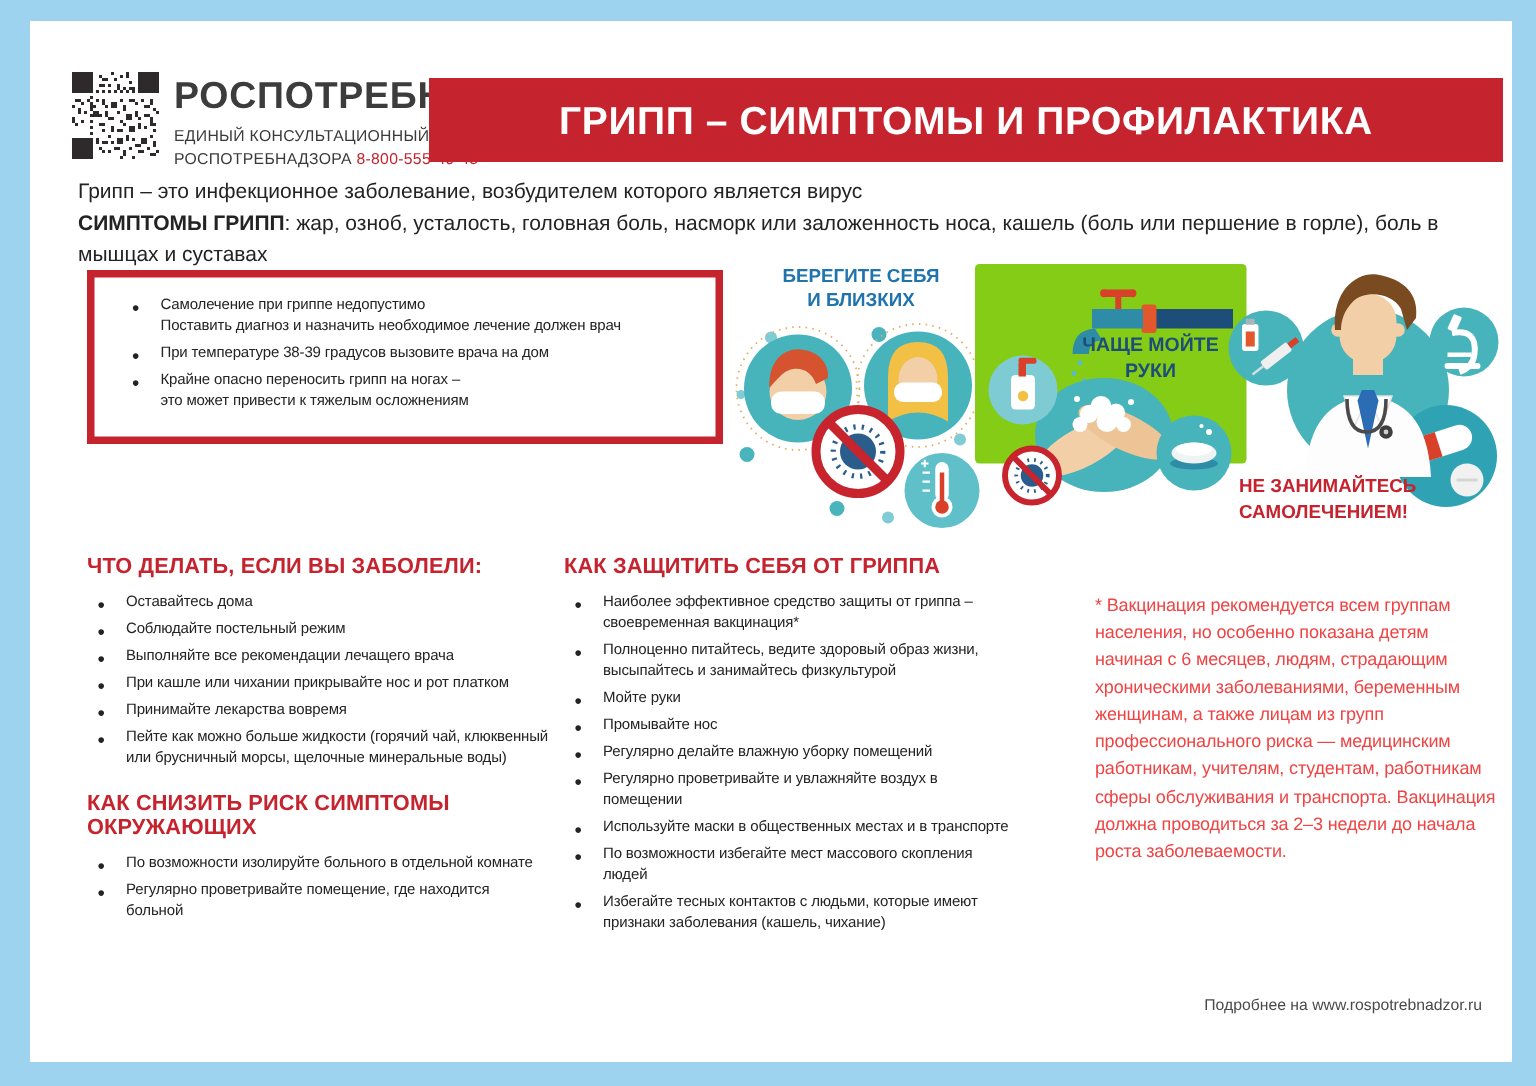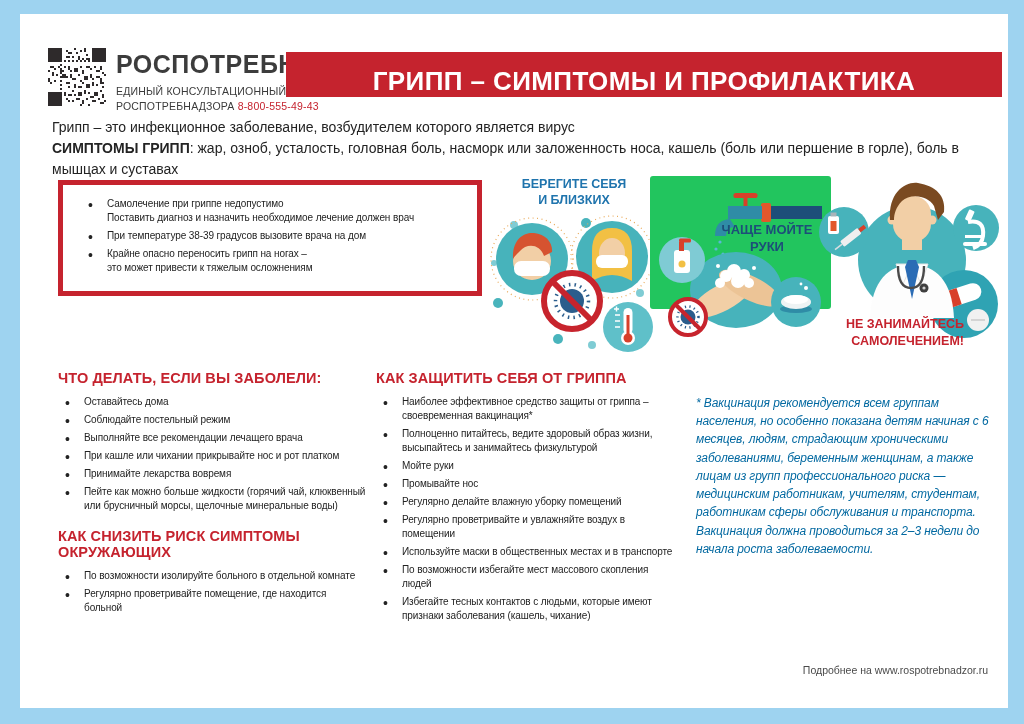--- a/index.html
+++ b/index.html
@@ -10,22 +10,22 @@
     color:#232323;
   }
   .page { position:absolute; left:20px; top:14px; width:988px; height:694px; background:#ffffff; }
 
   
   .qr { position:absolute; left:28px; top:34px; width:58px; height:58px; }
   .logo-text { position:absolute; left:96px; top:36px; }
   .logo-title { font-size:25px; font-weight:bold; color:#3c3c3c; letter-spacing:.5px; }
   .logo-sub { font-size:10.5px; color:#3a3a3a; margin-top:5px; line-height:1.4; letter-spacing:.2px; }
   .logo-phone { color:#c5232e; }
-  .banner { position:absolute; left:266px; top:38px; width:716px; height:45px; background:#c5232e;
-            display:flex; align-items:flex-end; justify-content:center; }
+  .banner { position:absolute; left:266px; top:38px; width:716px; height:56px; background:#c5232e;
+            display:flex; align-items:center; justify-content:center; }
   .banner-title { color:#fff; font-size:26px; font-weight:bold; letter-spacing:.4px; white-space:nowrap; }
 
   
   .intro { position:absolute; left:32px; top:103px; width:945px; font-size:14px; line-height:1.5; }
 
   
   .imp-box { position:absolute; left:38px; top:166px; width:378px; border:5px solid #c5232e;
              padding:12px 18px 12px 18px; background:#fff; }
   .imp-heading { color:#c5232e; font-size:21px; font-weight:bold; margin:2px 0 10px 0; letter-spacing:.3px; }
 
@@ -33,36 +33,36 @@
   .blist { list-style:none; margin:0; padding:0; }
   .blist li { position:relative; padding-left:26px; margin:0 0 4px 0; font-size:10px;
               line-height:1.4; white-space:pre-line; letter-spacing:-0.1px; }
   .blist li::before { content:"\2022"; position:absolute; left:7px; top:-1px; font-size:14px; color:#232323; }
 
   
   .ill-care { position:absolute; left:468px; top:162px; width:172px; }
   .care-caption { color:#1f74ad; font-weight:bold; font-size:12.5px; text-align:center;
                   line-height:1.3; white-space:pre-line; margin:0 0 2px 0; }
   .ill-wash { position:absolute; left:630px; top:162px; width:181px; height:133px;
-              background:#22c55e; border-radius:3px; }
+              background:#84cc16; border-radius:3px; }
   .wash-caption { position:absolute; left:58px; top:46px; width:118px; text-align:center; color:#1d4e79;
                   font-weight:bold; font-size:13px; line-height:1.3; white-space:pre-line; z-index:2; }
   .ill-doc { position:absolute; left:798px; top:156px; width:184px; height:198px; }
-  .doc-caption { position:absolute; left:8px; top:146px; width:138px; text-align:right; color:#c5232e;
+  .doc-caption { position:absolute; left:8px; top:146px; width:138px; text-align:left; color:#c5232e;
                  font-weight:bold; font-size:12.5px; line-height:1.35; white-space:pre-line; z-index:2; }
 
   
   .col { position:absolute; top:356px; }
   .col1 { left:38px;  width:308px; }
   .col2 { left:356px; width:302px; }
   .col3 { left:676px; width:302px; }
   .col-heading { color:#c5232e; font-weight:bold; font-size:14.5px; margin:0 0 9px 0; letter-spacing:.1px; }
   .col-heading.second { margin-top:15px; }
-  .footnote { font-style:italic; font-size:12px; color:#0369a1; line-height:1.52; margin-top:24px;
-              letter-spacing:-0.1px; }
+  .footnote { font-size:12px; color:#ef4444; line-height:1.52; margin-top:24px;
+              letter-spacing:-0.1px;margin-left:34px; }
 
   .footer { position:absolute; right:20px; top:650px; font-size:10.5px; color:#4a4a4a; }
 </style>
 </head>
 <body>
 
 <div class="page">
 
   <svg class="qr" viewBox="0 0 29 29" shape-rendering="crispEdges">
     <g fill="#2e2a2b">

